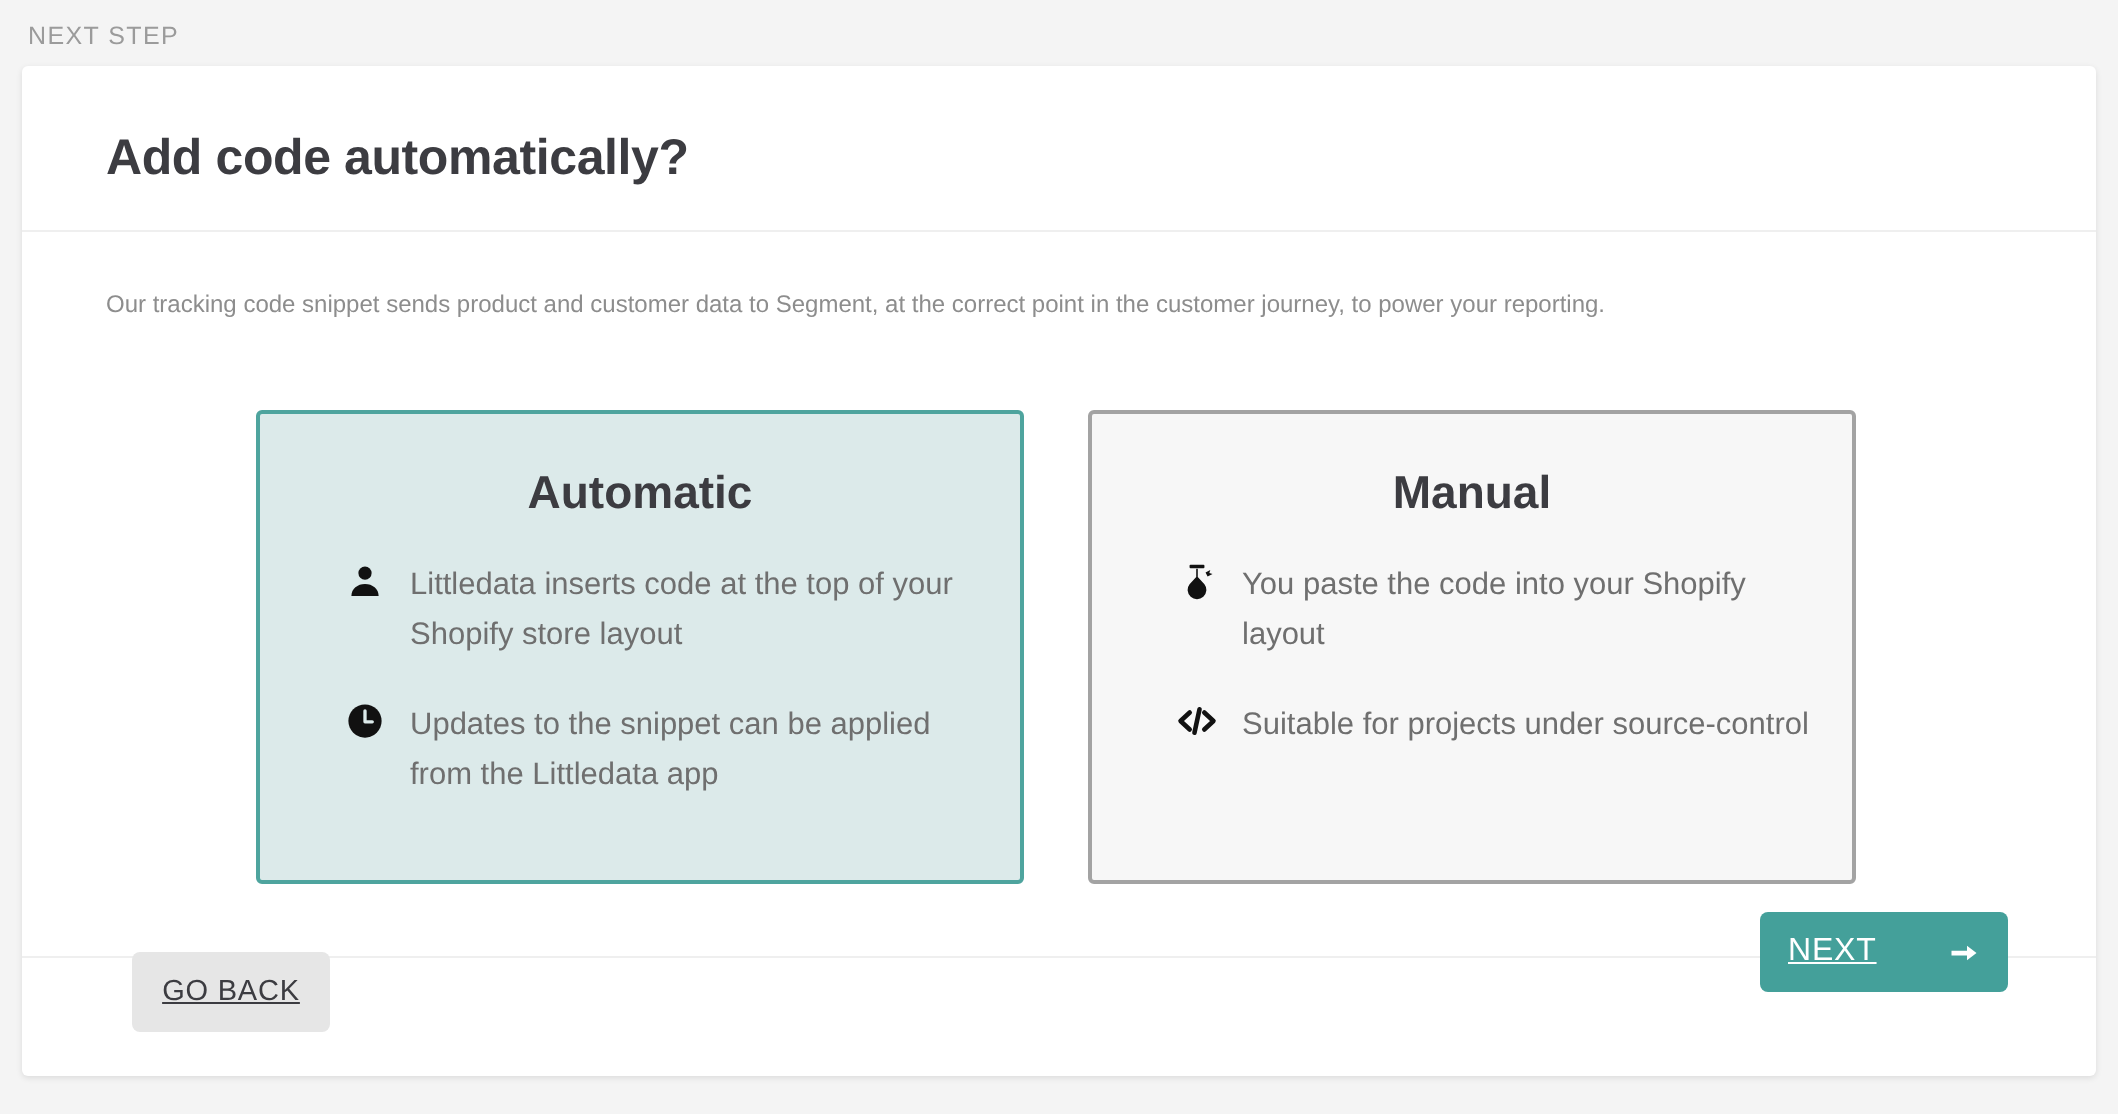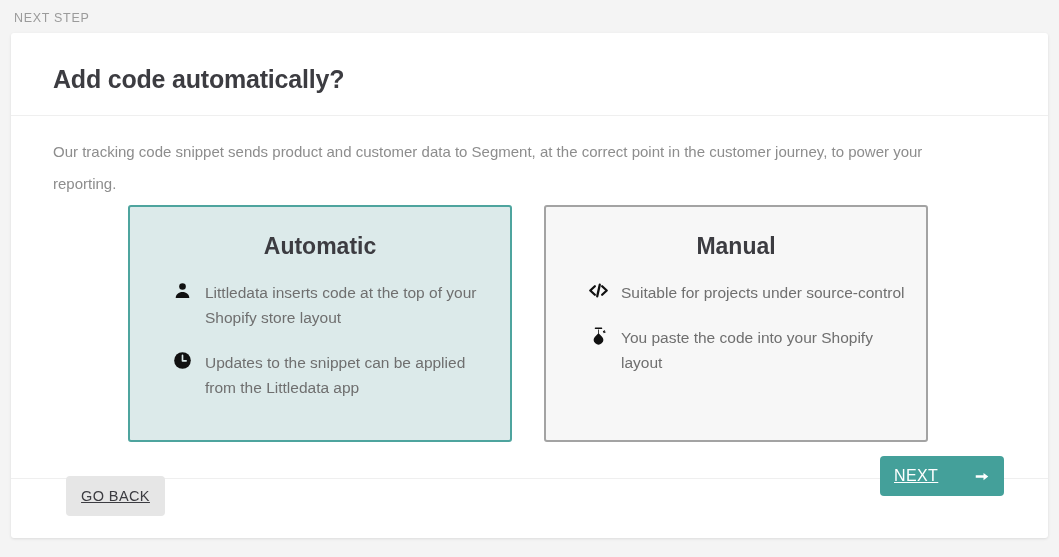--- a/index.html
+++ b/index.html
@@ -55,21 +55,21 @@
     background: #efefef;
   }
   .divider-top { top: 82px; }
   .divider-bottom { top: 445px; }
 
   .intro {
     position: absolute;
     left: 42px;
     top: 103px;
     width: 920px;
-    font-size: 15px;
+    font-size: 12px;
     line-height: 32px;
     color: #8d8d8d;
   }
 
   .cards {
     position: absolute;
     left: 117px;
     top: 172px;
     width: 800px;
     display: flex;
@@ -197,38 +197,38 @@
         </span>
         <span class="feature-text">Updates to the snippet can be applied from the Littledata app</span>
       </div>
     </div>
 
     <div class="card unselected">
       <div class="card-title">Manual</div>
 
       <div class="feature">
         <span class="feature-icon">
+          <svg width="19" height="19" viewBox="0 0 24 24" fill="#111111">
+            <rect x="7.3" y="1.8" width="9.4" height="2.1" rx="0.6"></rect>
+            <path d="M9.6 4.3h1.9v5.1l-4.2 4.6a5.9 5.9 0 1 0 9.4 0l-4.2-4.6V4.3h1.9"></path>
+            <path d="M17.4 6.6l3 -1.6 -0.6 2 2 0.5 -3.1 1.6z"></path>
+          </svg>
+        </span>
+        <span class="feature-text">You paste the code into your Shopify layout</span>
+      </div>
+
+      <div class="feature">
+        <span class="feature-icon">
           <svg width="21" height="19" viewBox="0 0 26 24" fill="none" stroke="#111111" stroke-width="2.9" stroke-linecap="round" stroke-linejoin="round">
             <path d="M8.4 6.6 2.6 12l5.8 5.4"></path>
             <path d="M17.6 6.6 23.4 12l-5.8 5.4"></path>
             <path d="M14.6 4.6 11.4 19.4"></path>
           </svg>
         </span>
         <span class="feature-text">Suitable for projects under source-control</span>
-      </div>
-
-      <div class="feature">
-        <span class="feature-icon">
-          <svg width="19" height="19" viewBox="0 0 24 24" fill="#111111">
-            <rect x="7.3" y="1.8" width="9.4" height="2.1" rx="0.6"></rect>
-            <path d="M9.6 4.3h1.9v5.1l-4.2 4.6a5.9 5.9 0 1 0 9.4 0l-4.2-4.6V4.3h1.9"></path>
-            <path d="M17.4 6.6l3 -1.6 -0.6 2 2 0.5 -3.1 1.6z"></path>
-          </svg>
-        </span>
-        <span class="feature-text">You paste the code into your Shopify layout</span>
       </div>
     </div>
 
   </div>
 
   <div class="divider divider-bottom"></div>
 </div>
 
 <button class="footer-btn btn-back">GO BACK</button>
 

